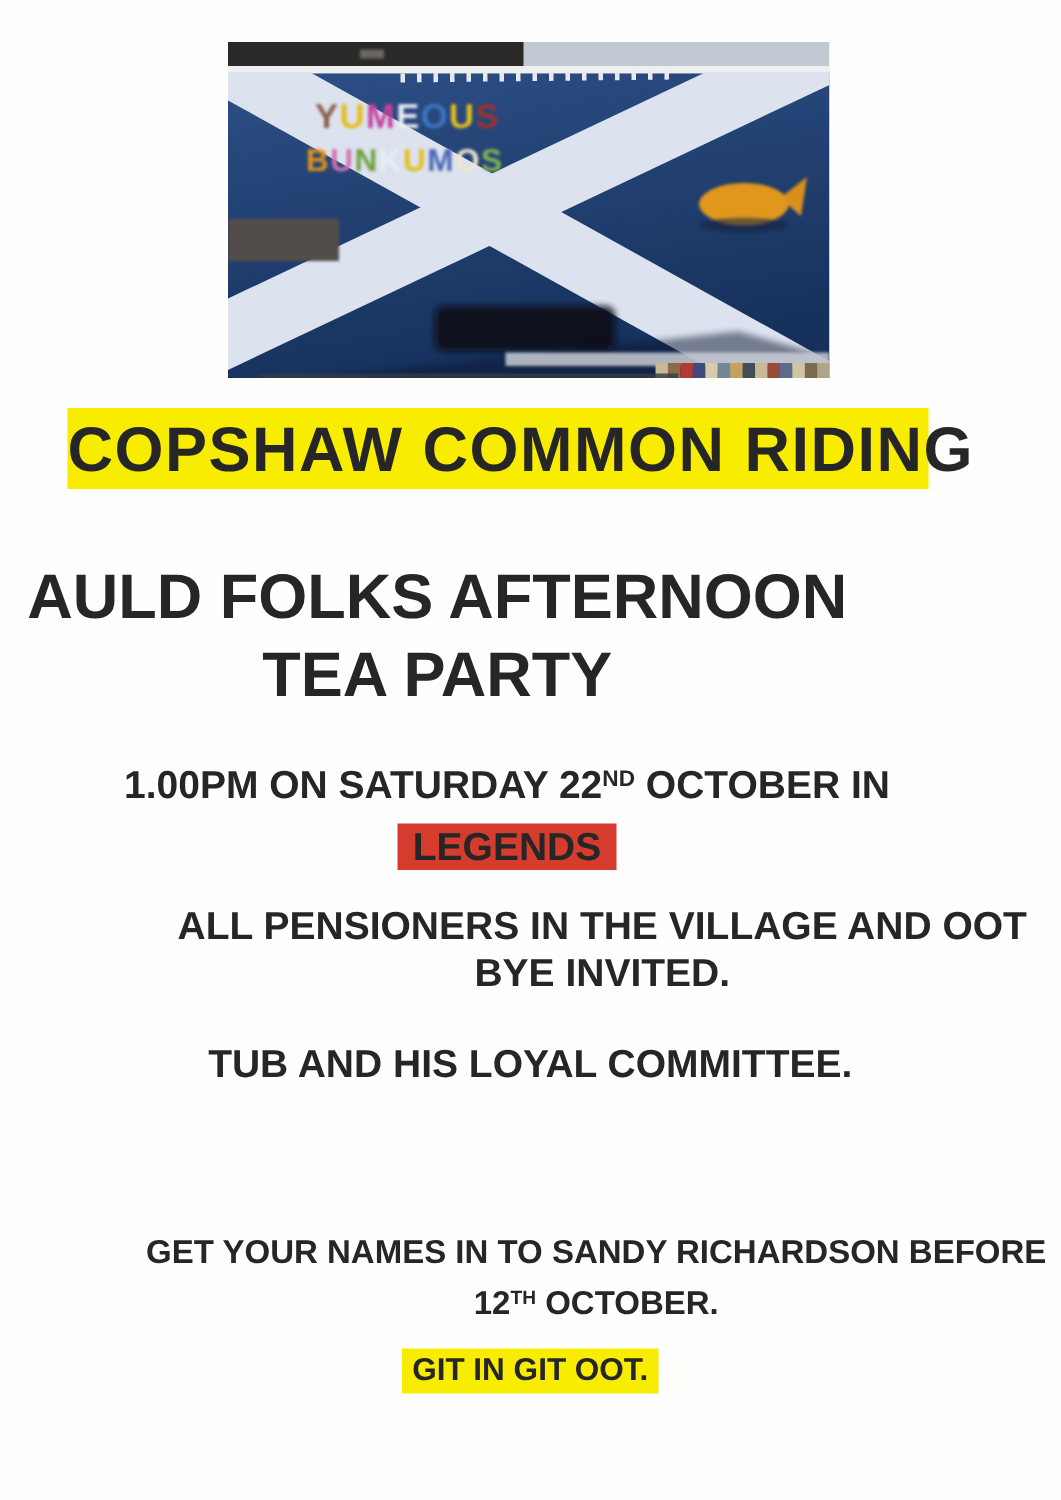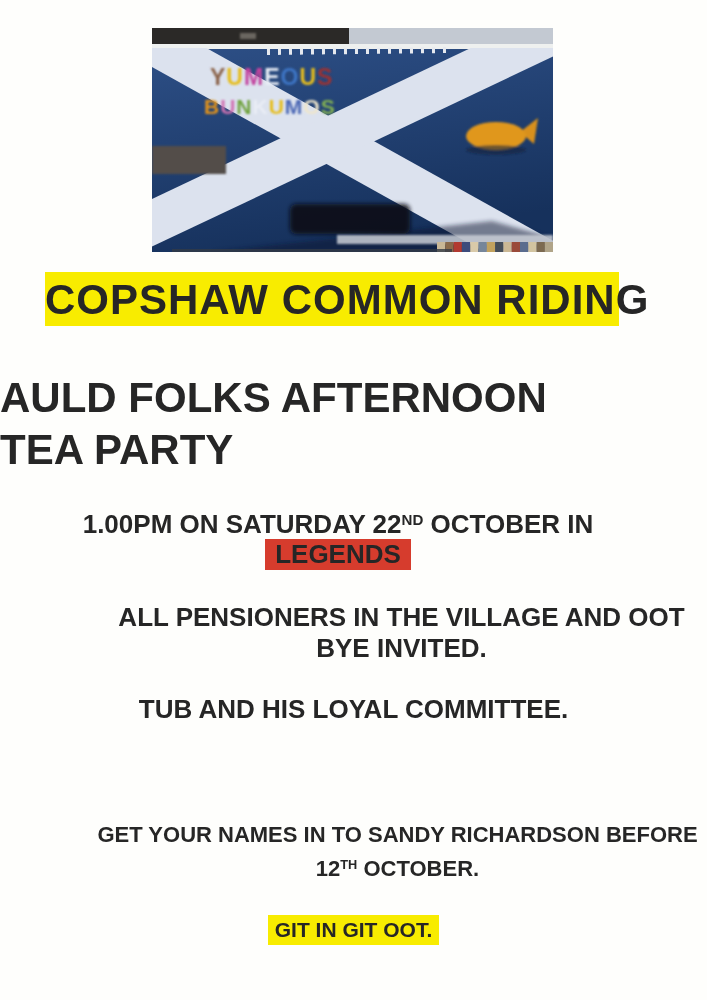--- a/index.html
+++ b/index.html
@@ -18,44 +18,44 @@
   .abs{position:absolute;}
   #photo{left:152px;top:28px;width:401px;height:225px;}
   #photo svg{display:block;filter:blur(0.4px);}
   #title-bar{
     left:45px;top:272px;width:574px;height:54px;
     background:var(--highlight-yellow);
     font-weight:bold;font-size:42px;line-height:55px;
     text-align:center;letter-spacing:1px;white-space:nowrap;
   }
   #heading{
-    left:0;top:372px;width:583px;
+    left:0;top:372px;width:583px;text-align:center;
     font-weight:bold;font-size:42px;line-height:52px;
   }
   #when{
     left:0;top:505px;width:676px;text-align:center;
     font-weight:bold;font-size:26px;line-height:30px;
   }
-  #when .venue-row{margin-top:0;line-height:31px;}
+  #when .venue-row{margin-top:11px;line-height:31px;}
   .venue{display:inline-block;background:var(--highlight-red);padding:0 10px;}
   #invite{
     left:0;top:602px;width:707px;text-align:center;
     font-weight:bold;font-size:26px;line-height:31px;padding-left:48px;
   }
   #come{
     left:0;top:694px;width:707px;text-align:center;
     font-weight:bold;font-size:26px;line-height:31px;
   }
   #names{
     left:0;top:820px;width:707px;text-align:center;
     font-weight:bold;font-size:22px;line-height:30px;padding-left:44px;
   }
   #footer-row{
     left:0;top:899px;width:707px;text-align:center;
-    font-weight:bold;font-size:21px;line-height:30px;margin-top:16px;
+    font-weight:bold;font-size:21px;line-height:30px;
   }
   .footer-hl{display:inline-block;background:var(--highlight-yellow);padding:0 7px;}
   sup{font-size:0.58em;vertical-align:0.55em;letter-spacing:0;}
 </style>
 </head>
 <body>
 
 <div class="abs" id="photo">
   <svg width="401" height="225" viewBox="0 0 401 225" xmlns="http://www.w3.org/2000/svg">
     <defs>

